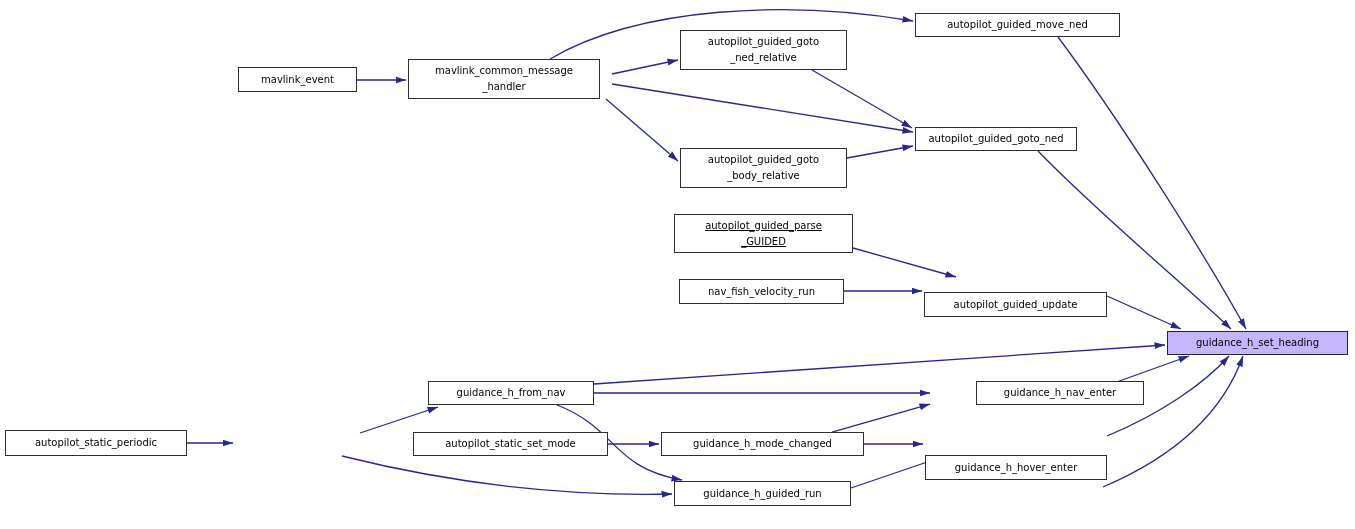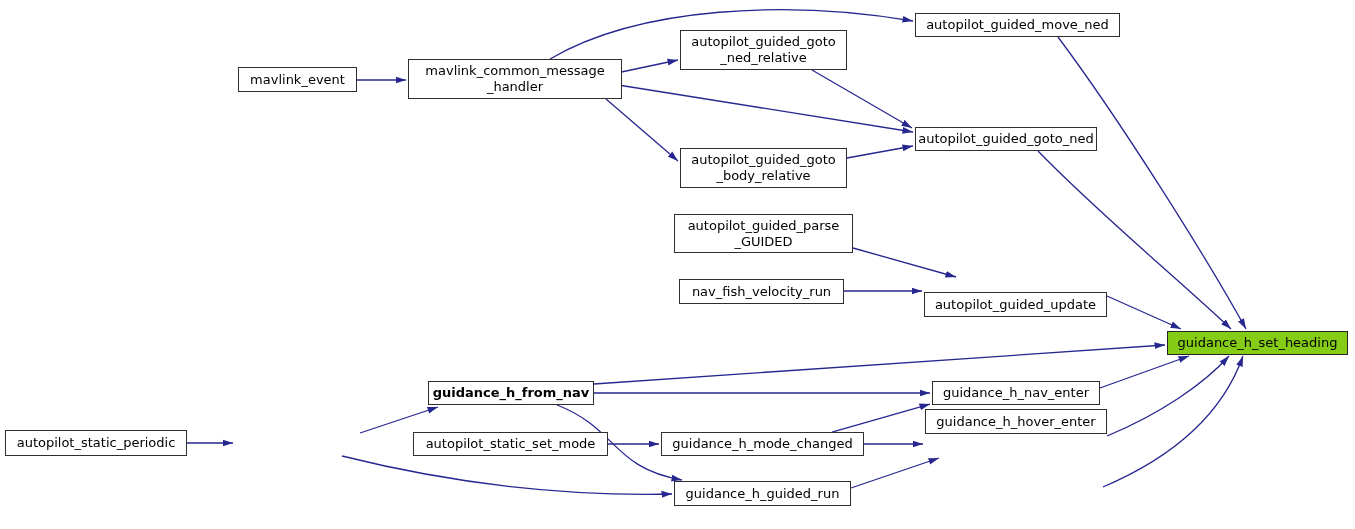--- a/index.html
+++ b/index.html
@@ -26,31 +26,31 @@
     fill: none;
     stroke: #272790;
     stroke-width: 1.3px;
   }
   .node {
     position: absolute;
     box-sizing: border-box;
     background: #ffffff;
     border: 1px solid #2e2e2e;
     color: #000000;
-    font-size: 13px;
+    font-size: 10px;
     line-height: 16px;
     display: flex;
     align-items: center;
     justify-content: center;
     text-align: center;
     white-space: pre-line;
     cursor: pointer;
   }
   .node.highlight {
-    background: #84cc16;
+    background: #c4b5fd;
     border: 1.5px solid #262626;
     cursor: default;
   }
 </style>
 </head>
 <body>
 
 <div id="stage">
   <svg id="edges" viewBox="0 0 1355 529" xmlns="http://www.w3.org/2000/svg">
     <defs>
@@ -78,33 +78,33 @@
       <path d="M557 405 C617 428 612 468 682 480" class="edge" marker-end="url(#arrow)"></path>
       <path d="M608 444 L659 444" class="edge" marker-end="url(#arrow)"></path>
       <path d="M832 432 L930 404" class="edge" marker-end="url(#arrow)"></path>
       <path d="M864 444 L923 444" class="edge" marker-end="url(#arrow)"></path>
       <path d="M851 488 L939 458" class="edge" marker-end="url(#arrow)"></path>
       <path d="M1100 388 L1189 356" class="edge" marker-end="url(#arrow)"></path>
       <path d="M1107 436 C1160 414 1204 384 1229 356" class="edge" marker-end="url(#arrow)"></path>
       <path d="M1103 487 C1185 452 1226 404 1243 356" class="edge" marker-end="url(#arrow)"></path>
     </svg>
 <div class="node" style="left: 238px; top: 67px; width: 119px; height: 25px; text-align: right;">mavlink_event</div>
-    <div class="node" style="left: 408px; top: 59px; width: 214px; height: 40px;">mavlink_common_message
+    <div class="node" style="left: 408px; top: 59px; width: 192px; height: 40px;">mavlink_common_message
 _handler</div>
     <div class="node" style="left: 915px; top: 13px; width: 205px; height: 24px;">autopilot_guided_move_ned</div>
     <div class="node" style="left: 680px; top: 30px; width: 167px; height: 40px;">autopilot_guided_goto
 _ned_relative</div>
-    <div class="node" style="left: 915px; top: 127px; width: 182px; height: 24px;">autopilot_guided_goto_ned</div>
+    <div class="node" style="left: 915px; top: 127px; width: 162px; height: 24px;">autopilot_guided_goto_ned</div>
     <div class="node" style="left: 680px; top: 148px; width: 167px; height: 40px;">autopilot_guided_goto
 _body_relative</div>
-    <div class="node" style="left: 674px; top: 214px; width: 179px; height: 39px;">autopilot_guided_parse
+    <div class="node" style="left: 674px; top: 214px; width: 179px; height: 39px; text-decoration: underline;">autopilot_guided_parse
 _GUIDED</div>
     <div class="node" style="left: 679px; top: 279px; width: 165px; height: 25px;">nav_fish_velocity_run</div>
     <div class="node" style="left: 924px; top: 292px; width: 183px; height: 25px;">autopilot_guided_update</div>
     <div class="node highlight" style="left: 1167px; top: 331px; width: 181px; height: 24px;">guidance_h_set_heading</div>
     <div class="node" style="left: 5px; top: 430px; width: 182px; height: 26px;">autopilot_static_periodic</div>
-    <div class="node" style="left: 428px; top: 381px; width: 166px; height: 24px; font-weight: bold;">guidance_h_from_nav</div>
+    <div class="node" style="left: 428px; top: 381px; width: 166px; height: 24px;">guidance_h_from_nav</div>
     <div class="node" style="left: 413px; top: 432px; width: 195px; height: 24px;">autopilot_static_set_mode</div>
     <div class="node" style="left: 661px; top: 432px; width: 203px; height: 24px;">guidance_h_mode_changed</div>
     <div class="node" style="left: 674px; top: 481px; width: 177px; height: 25px;">guidance_h_guided_run</div>
-    <div class="node" style="left: 932px; top: 381px; width: 168px; height: 24px;">guidance_h_nav_enter</div>
-    <div class="node" style="left: 925px; top: 409px; width: 182px; height: 25px;">guidance_h_hover_enter</div>
+    <div class="node" style="left: 976px; top: 381px; width: 168px; height: 24px;">guidance_h_nav_enter</div>
+    <div class="node" style="left: 925px; top: 455px; width: 182px; height: 25px;">guidance_h_hover_enter</div>
   </div>
 
 </body></html>

